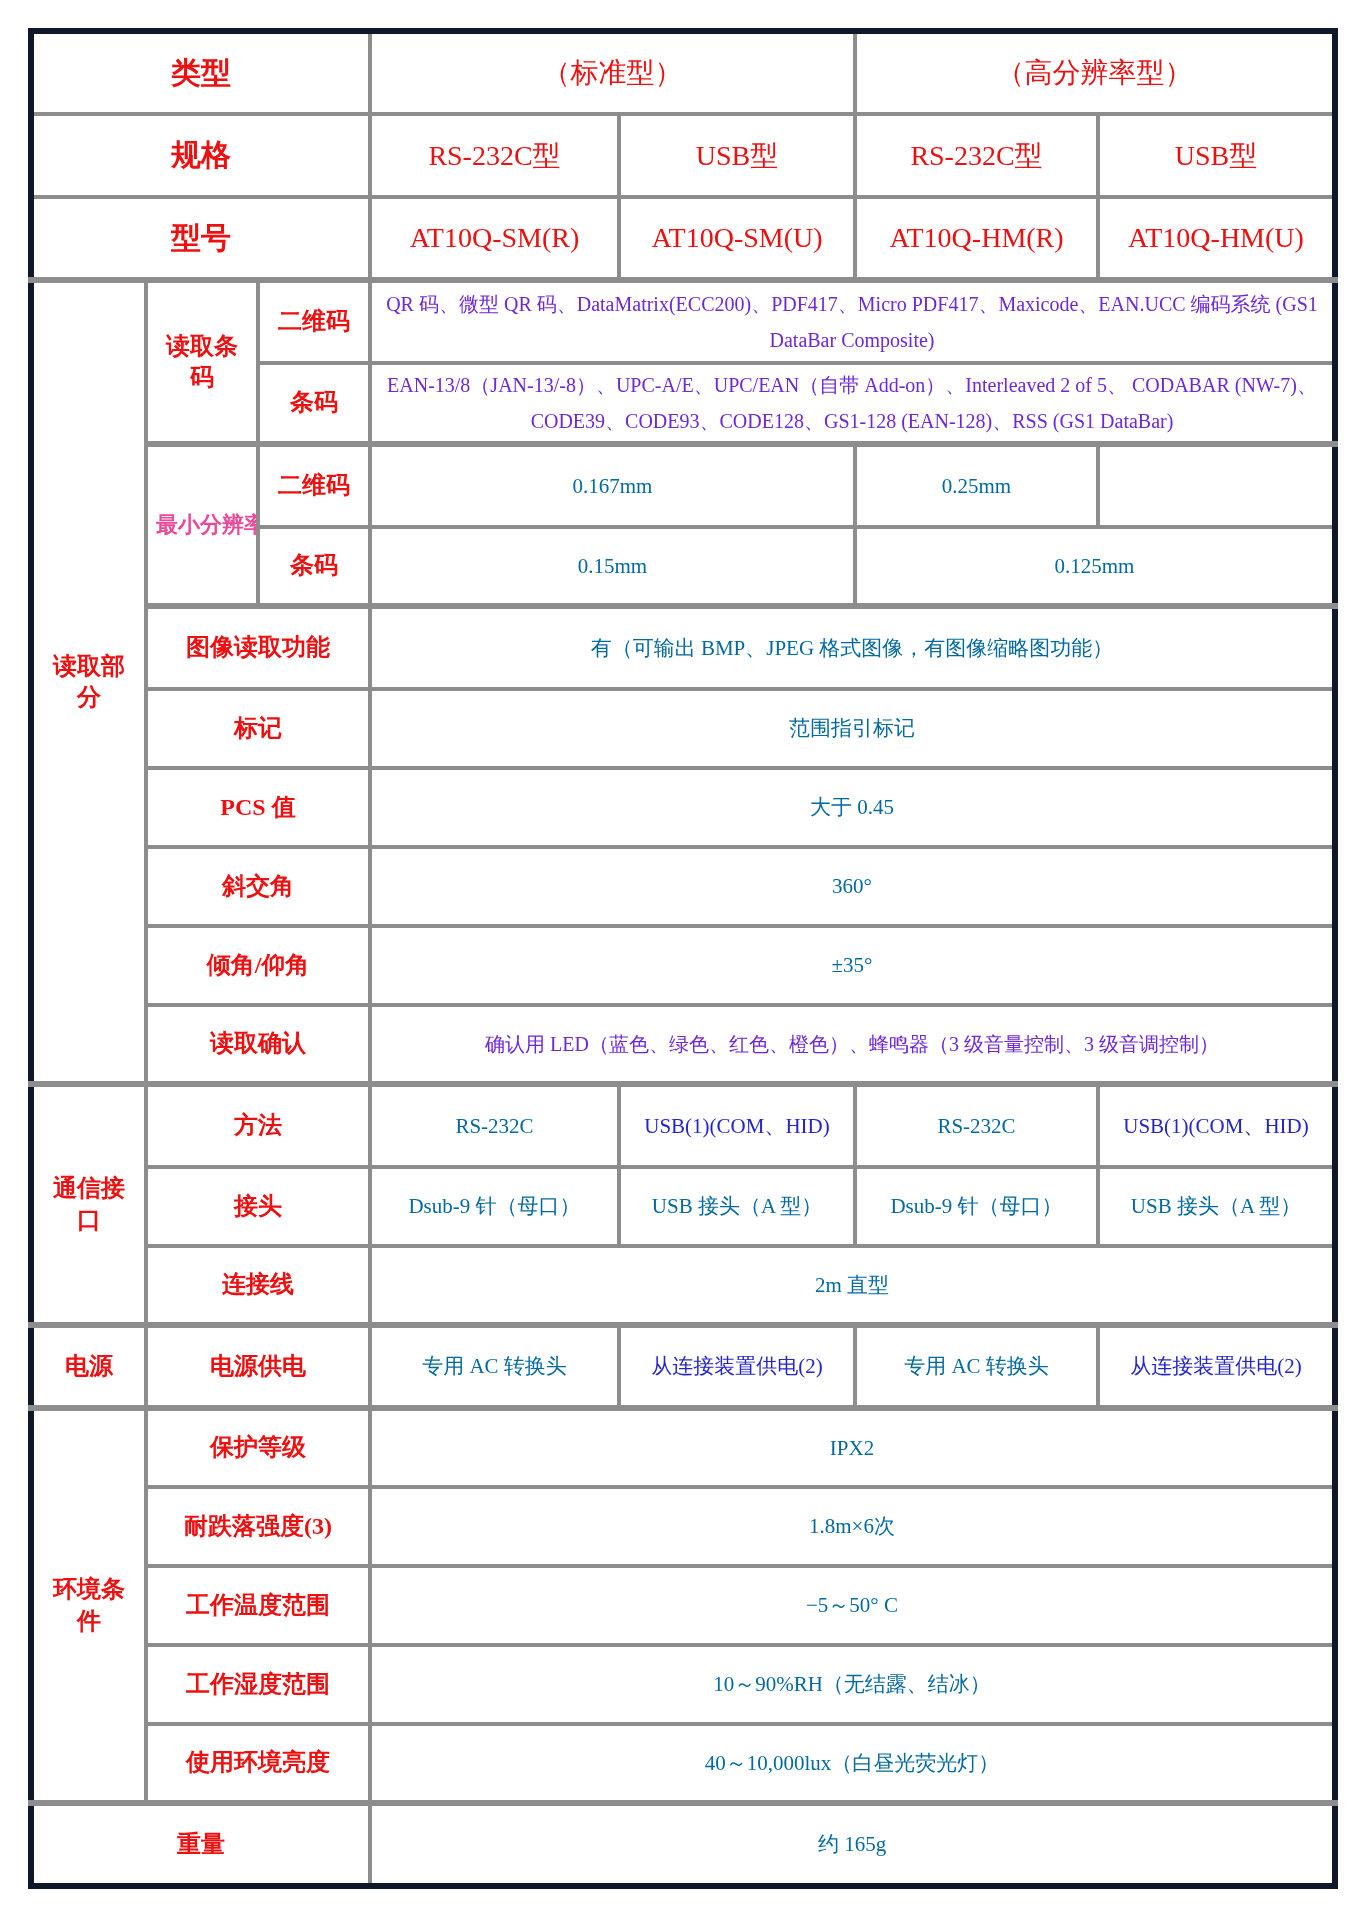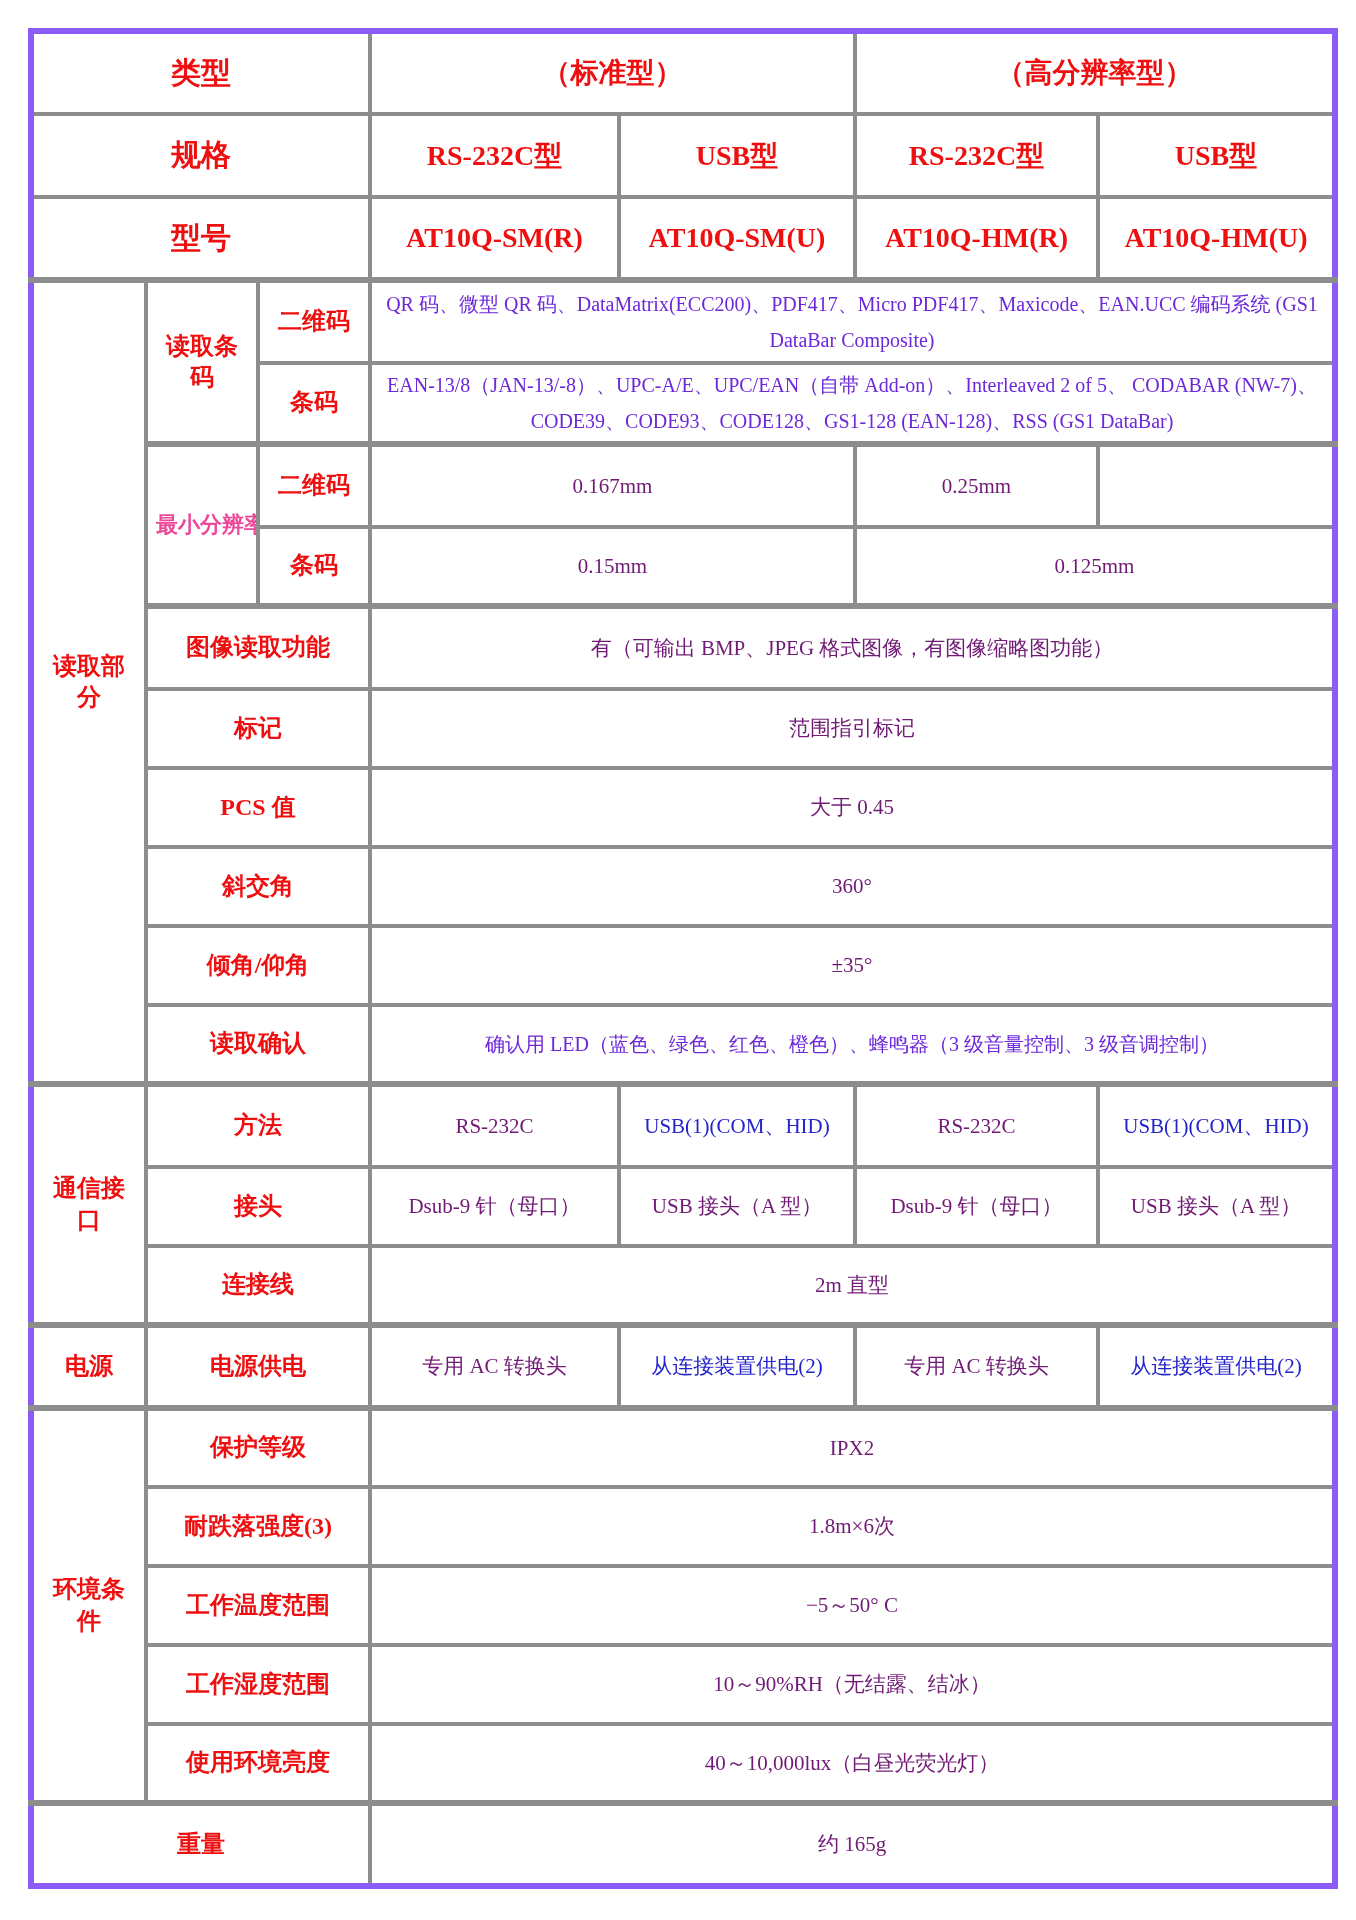--- a/index.html
+++ b/index.html
@@ -1,31 +1,31 @@
 <!DOCTYPE html>
 <html><head>
 <meta charset="utf-8">
 <style>
   html,body{margin:0;padding:0;background:#ffffff;}
   body{width:1356px;height:1920px;position:relative;
        font-family:"Liberation Serif","DejaVu Serif",serif;}
   table.spec{border-collapse:collapse;table-layout:fixed;
        position:absolute;left:28px;top:28px;width:1304px;
-       border:6px solid #8b5cf6;}
+       border:6px solid #0f172a;}
   td{border:4px solid #8d8d8d;text-align:center;vertical-align:middle;
      padding:2px 8px;box-sizing:border-box;overflow:hidden;}
   tr{height:79px;}
   tr.tall{height:83px;}
   
   tr.sect > td{border-top-width:6px;}
   .hlbl{color:#ee1010;font-weight:bold;font-size:30px;}
-  .hval{color:#ee1010;font-size:28px;font-weight:bold;}
+  .hval{color:#ee1010;font-size:28px;font-weight:normal;}
   .lbl{color:#ee1010;font-weight:bold;font-size:24px;line-height:1.3;text-align:center;}
   .lbl-sm{color:#ec4899;font-weight:bold;font-size:22px;white-space:nowrap;}
-  .val{color:#701a75;font-size:21px;line-height:1.75;}
+  .val{color:#0369a1;font-size:21px;line-height:1.75;}
   .val-sm{color:#6d28d9;font-size:20px;line-height:1.8;padding:2px 4px;}
   .blue{color:#2424cc;}
 </style>
 </head>
 <body>
 
 <table class="spec">
   <colgroup>
     <col style="width:115px">
       <col style="width:112px">

